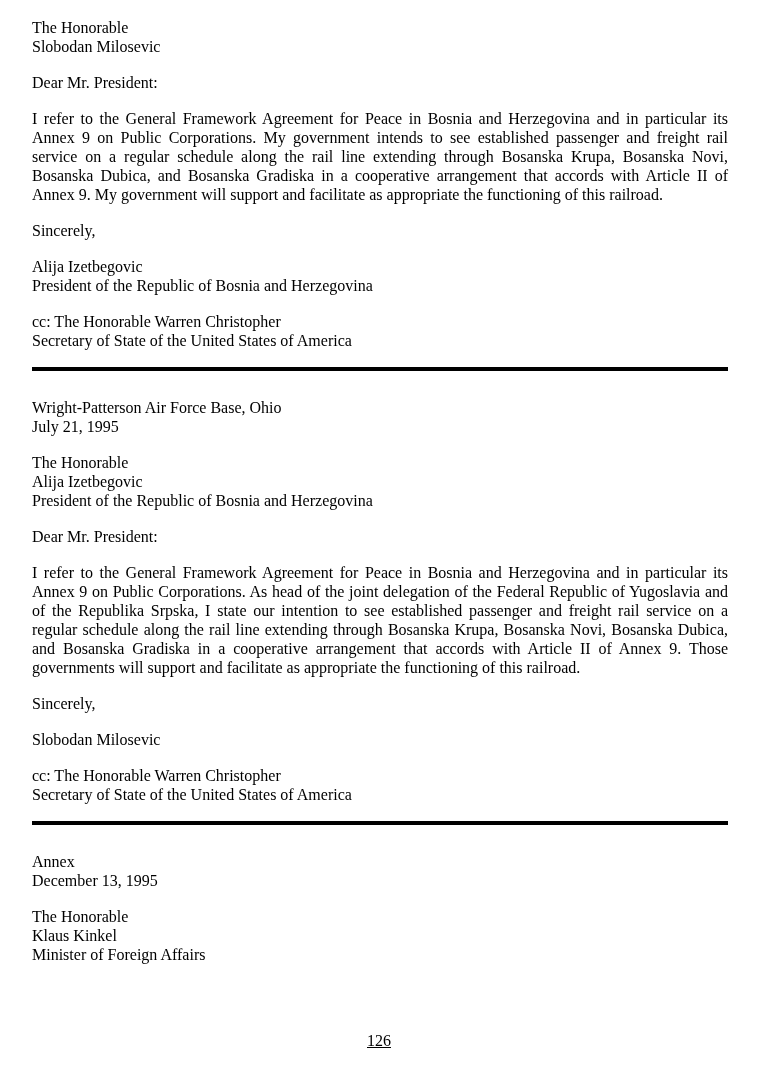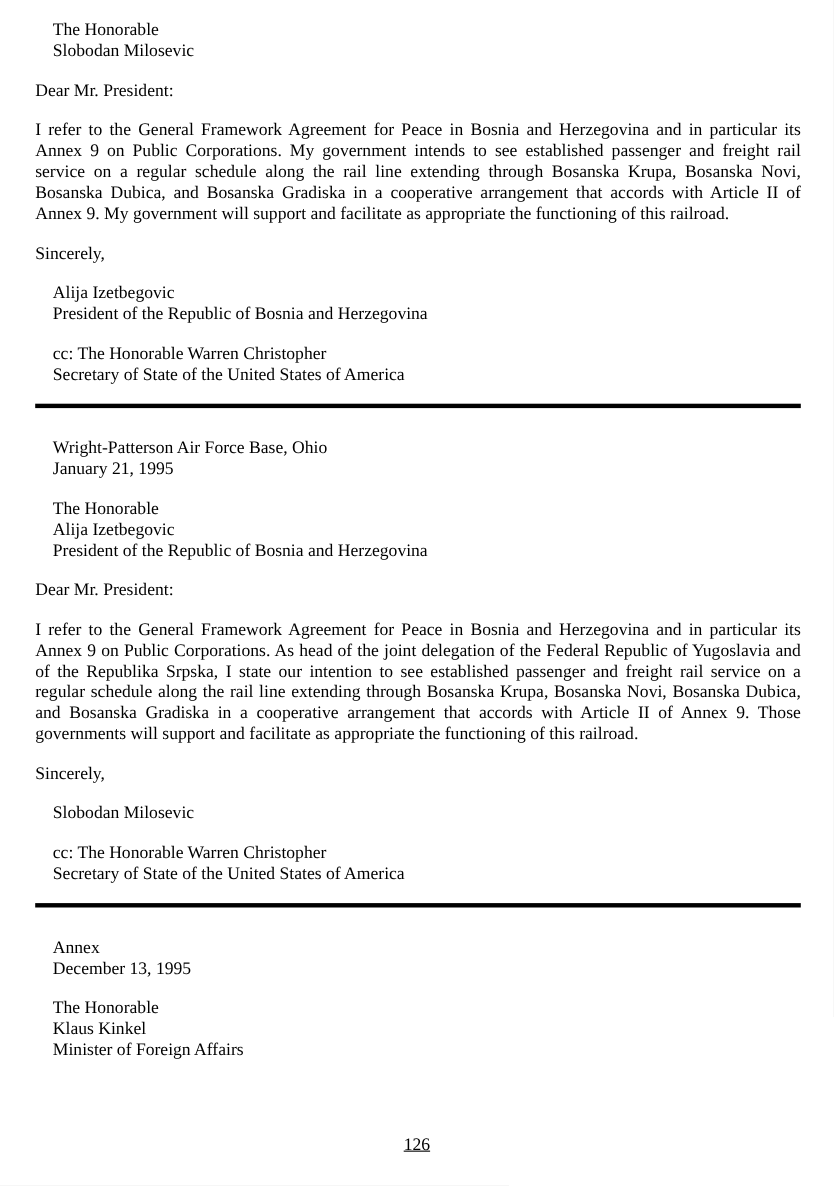--- a/index.html
+++ b/index.html
@@ -22,21 +22,20 @@
     overflow: hidden;
   }
   .letter {
     display: block;
   }
   .block {
     margin: 0 0 17px 0;
   }
   .line {
     white-space: nowrap;
-    margin-left: 16px;
   }
   .salutation {
     margin: 0 0 17px 0;
   }
   .body-text {
     text-align: justify;
     margin: 0 0 17px 0;
   }
   .closing {
     margin: 0 0 17px 0;
@@ -77,21 +76,21 @@
       <div class="line">cc: The Honorable Warren Christopher</div>
       <div class="line">Secretary of State of the United States of America</div>
     </div>
   </section>
 
   <div class="divider"></div>
 
   <section class="letter">
     <div class="block">
       <div class="line">Wright-Patterson Air Force Base, Ohio</div>
-      <div class="line">January 21, 1995</div>
+      <div class="line">July 21, 1995</div>
     </div>
     <div class="block">
       <div class="line">The Honorable</div>
       <div class="line">Alija Izetbegovic</div>
       <div class="line">President of the Republic of Bosnia and Herzegovina</div>
     </div>
     <p class="salutation">Dear Mr. President:</p>
     <p class="body-text">I refer to the General Framework Agreement for Peace in Bosnia and Herzegovina and in particular its Annex 9 on Public Corporations. As head of the joint delegation of the Federal Republic of Yugoslavia and of the Republika Srpska, I state our intention to see established passenger and freight rail service on a regular schedule along the rail line extending through Bosanska Krupa, Bosanska Novi, Bosanska Dubica, and Bosanska Gradiska in a cooperative arrangement that accords with Article II of Annex 9. Those governments will support and facilitate as appropriate the functioning of this railroad.</p>
     <p class="closing">Sincerely,</p>
     <div class="block">

